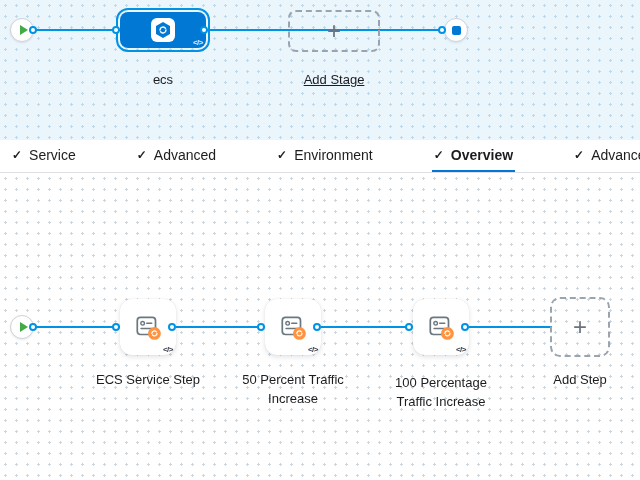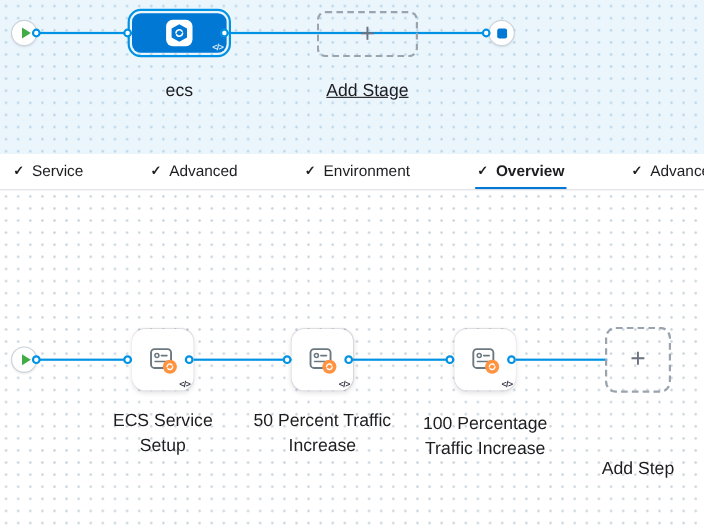--- a/index.html
+++ b/index.html
@@ -48,21 +48,21 @@
     outline:2px solid #0092e4; outline-offset:2px;
     display:flex; align-items:center; justify-content:center;
   }
   .stage-icon-box {
     width:24px; height:24px; background:#fff; border-radius:6px;
     display:flex; align-items:center; justify-content:center;
   }
   .stage-code { position:absolute; right:3px; bottom:1px; font-size:8px; font-weight:bold; color:#dcecfb; letter-spacing:-0.5px; }
 
   .node-label {
-    position:absolute; text-align:center; font-size:16px; color:#1d1d20; line-height:1.45;
+    position:absolute; text-align:center; font-size:13px; color:#1d1d20; line-height:1.45;
   }
 
   
   .add-box {
     position:absolute; border:2px dashed #9ba3af; border-radius:8px;
     display:flex; align-items:center; justify-content:center;
     color:#6b7280; z-index:4; cursor:pointer;
   }
   .plus { font-size:24px; font-weight:300; line-height:1; }
 
@@ -168,21 +168,21 @@
         <circle cx="9" cy="10.5" r="1.7" fill="none" stroke="#6b7880" stroke-width="1.3"></circle>
         <line x1="12.8" y1="10.5" x2="17.5" y2="10.5" stroke="#6b7880" stroke-width="1.4" stroke-linecap="round"></line>
         <line x1="7.5" y1="15.5" x2="17.5" y2="15.5" stroke="#6b7880" stroke-width="1.4" stroke-linecap="round"></line>
         <circle cx="20" cy="20" r="6" fill="#ff9340"></circle>
         <path d="M17.6 20a2.4 2.4 0 0 1 4.2-1.5" stroke="#fff" stroke-width="1.2" fill="none" stroke-linecap="round"></path>
         <path d="M22.4 20a2.4 2.4 0 0 1-4.2 1.5" stroke="#fff" stroke-width="1.2" fill="none" stroke-linecap="round"></path>
       </svg>
       <span class="step-code">&lt;/&gt;</span>
     </div>
     <div class="dot" style="left:168px; top:150px;"></div>
-    <div class="node-label" style="left:83px; top:198px; width:130px;">ECS Service Setup</div>
+    <div class="node-label" style="left:83px; top:198px; width:130px;">ECS Service Step</div>
 
     <div class="dot" style="left:257px; top:150px;"></div>
     <div class="step-node" style="left:265px;">
       <svg width="30" height="30" viewBox="0 0 28 28">
         <rect x="4" y="5" width="17" height="16" rx="3" fill="#fff" stroke="#6b7880" stroke-width="1.6"></rect>
         <circle cx="9" cy="10.5" r="1.7" fill="none" stroke="#6b7880" stroke-width="1.3"></circle>
         <line x1="12.8" y1="10.5" x2="17.5" y2="10.5" stroke="#6b7880" stroke-width="1.4" stroke-linecap="round"></line>
         <line x1="7.5" y1="15.5" x2="17.5" y2="15.5" stroke="#6b7880" stroke-width="1.4" stroke-linecap="round"></line>
         <circle cx="20" cy="20" r="6" fill="#ff9340"></circle>
         <path d="M17.6 20a2.4 2.4 0 0 1 4.2-1.5" stroke="#fff" stroke-width="1.2" fill="none" stroke-linecap="round"></path>
@@ -205,16 +205,16 @@
         <path d="M22.4 20a2.4 2.4 0 0 1-4.2 1.5" stroke="#fff" stroke-width="1.2" fill="none" stroke-linecap="round"></path>
       </svg>
       <span class="step-code">&lt;/&gt;</span>
     </div>
     <div class="dot" style="left:461px; top:150px;"></div>
     <div class="node-label" style="left:376px; top:201px; width:130px;">100 Percentage Traffic Increase</div>
 
     <div class="add-box" style="left:550px; top:124px; width:60px; height:60px; border-radius:10px;">
       <span class="plus">+</span>
     </div>
-    <div class="node-label" style="left:520px; top:198px; width:120px;margin-top:44px;">Add Step</div>
+    <div class="node-label" style="left:520px; top:198px; width:120px;">Add Step</div>
 
   </div>
 </div>
 
 </body></html>

